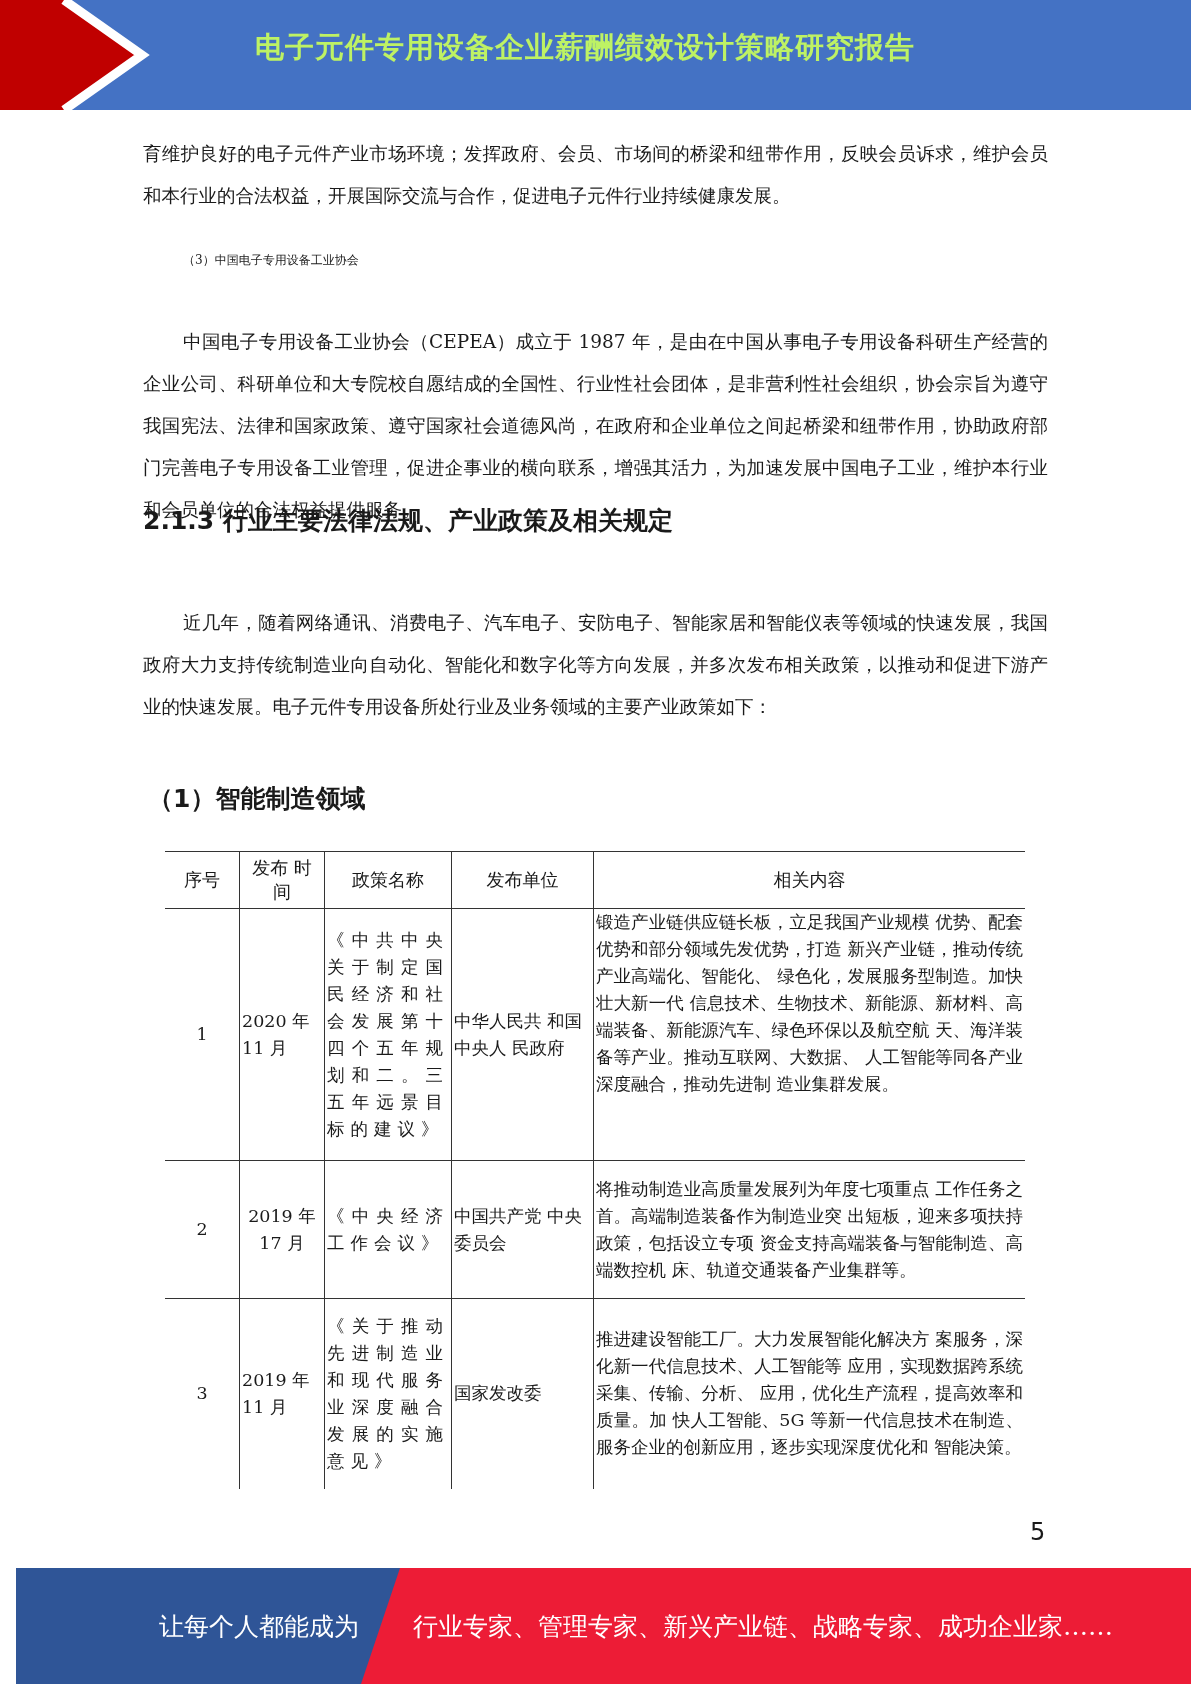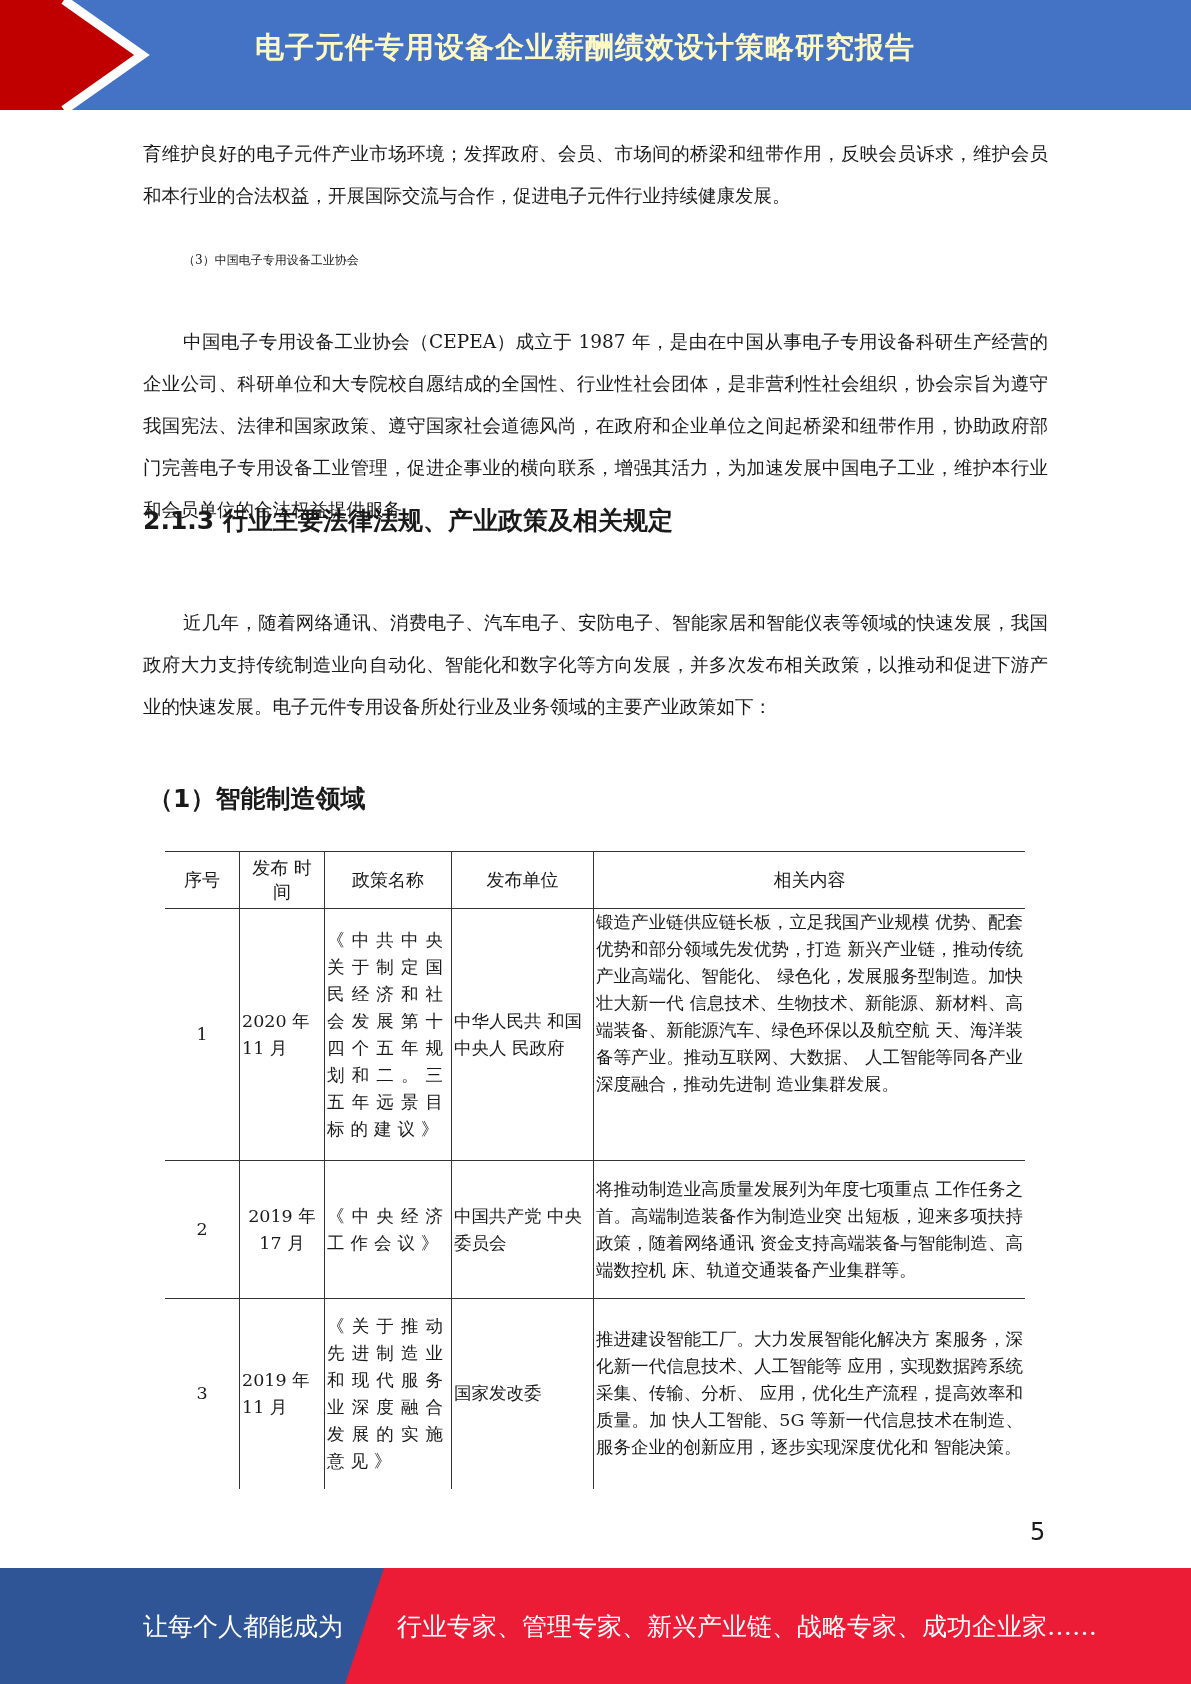--- a/index.html
+++ b/index.html
@@ -3,21 +3,21 @@
 <meta charset="utf-8">
 <style>
   html, body { margin: 0; padding: 0; background: #ffffff; }
   body { width: 1191px; height: 1684px; position: relative; overflow: hidden;
          font-family: "DejaVu Serif", "Liberation Serif", serif; color: #1a1a1a; }
 
   
   .header { position: absolute; left: 0; top: 0; width: 1191px; height: 110px; background: #4472c4; }
   .header svg { position: absolute; left: 0; top: 0; }
   .header-title { position: absolute; left: 255px; top: 28px; font-family: "DejaVu Sans", "Liberation Sans", sans-serif;
-                  font-weight: bold; font-size: 29px; color: #fef9c3; letter-spacing: 1px; white-space: nowrap; }
+                  font-weight: bold; font-size: 29px; color: #bef264; letter-spacing: 1px; white-space: nowrap; }
 
   
   .p { position: absolute; left: 143px; width: 905px; font-size: 18.5px; line-height: 42px;
        text-align: justify; text-align-last: left; }
   .indent { text-indent: 40px; }
   .sub-item { position: absolute; left: 183px; font-size: 12px; line-height: 38px; white-space: nowrap; }
   .h3 { position: absolute; left: 143px; top: 504px; font-family: "DejaVu Sans", "Liberation Sans", sans-serif;
         font-weight: bold; font-size: 25px; white-space: nowrap; }
   .h4 { position: absolute; left: 148px; top: 782px; font-family: "DejaVu Sans", "Liberation Sans", sans-serif;
         font-weight: bold; font-size: 25px; white-space: nowrap; }
@@ -36,21 +36,21 @@
   td.c-date { width: 80px; text-align: left; }
   td.c-name { width: 122px; text-align: justify; text-align-last: left; letter-spacing: 6px; }
   td.c-unit { width: 137px; text-align: left; }
   td.c-content { text-align: justify; text-align-last: left; }
   td.c-content { vertical-align: middle; }
 
   .page-number { position: absolute; left: 1030px; top: 1518px; font-family: "DejaVu Sans", "Liberation Sans", sans-serif;
                  font-size: 24px; }
 
   
-  .footer { position: absolute; left: 0; top: 1568px; width: 967px; height: 116px; }
+  .footer { position: absolute; left: 16px; top: 1568px; width: 967px; height: 116px; }
   .footer svg { position: absolute; left: 0; top: 0; }
   .footer-left { position: absolute; left: 143px; top: 42px; color: #ffffff; font-size: 25px; white-space: nowrap; }
   .footer-right { position: absolute; left: 397px; top: 42px; color: #ffffff; font-size: 25px; white-space: nowrap; }
 </style>
 </head>
 <body>
 
 <div class="header">
   <svg width="1191" height="110">
     <polygon points="0,0 64,0 140,55 64,110 0,110" fill="#c00000"></polygon>
@@ -87,21 +87,21 @@
       <td class="c-date">2020 年 11 月</td>
       <td class="c-name">《中共中央关于制定国民经济和社会发展第十四个五年规划和二。三五年远景目标的建议》</td>
       <td class="c-unit">中华人民共 和国中央人 民政府</td>
       <td class="c-content" style="vertical-align:top;">锻造产业链供应链长板，立足我国产业规模 优势、配套优势和部分领域先发优势，打造 新兴产业链，推动传统产业高端化、智能化、 绿色化，发展服务型制造。加快壮大新一代 信息技术、生物技术、新能源、新材料、高 端装备、新能源汽车、绿色环保以及航空航 天、海洋装备等产业。推动互联网、大数据、 人工智能等同各产业深度融合，推动先进制 造业集群发展。</td>
     </tr>
     <tr style="height:138px;">
       <td class="c-no">2</td>
       <td class="c-date" style="text-align:center;">2019 年 17 月</td>
       <td class="c-name">《中央经济工作会议》</td>
       <td class="c-unit">中国共产党 中央委员会</td>
-      <td class="c-content">将推动制造业高质量发展列为年度七项重点 工作任务之首。高端制造装备作为制造业突 出短板，迎来多项扶持政策，随着网络通讯 资金支持高端装备与智能制造、高端数控机 床、轨道交通装备产业集群等。</td>
+      <td class="c-content">将推动制造业高质量发展列为年度七项重点 工作任务之首。高端制造装备作为制造业突 出短板，迎来多项扶持政策，包括设立专项 资金支持高端装备与智能制造、高端数控机 床、轨道交通装备产业集群等。</td>
     </tr>
     <tr class="last" style="height:190px;">
       <td class="c-no">3</td>
       <td class="c-date">2019 年 11 月</td>
       <td class="c-name">《关于推动先进制造业和现代服务业深度融合发展的实施意见》</td>
       <td class="c-unit">国家发改委</td>
       <td class="c-content">推进建设智能工厂。大力发展智能化解决方 案服务，深化新一代信息技术、人工智能等 应用，实现数据跨系统采集、传输、分析、 应用，优化生产流程，提高效率和质量。加 快人工智能、5G 等新一代信息技术在制造、 服务企业的创新应用，逐步实现深度优化和 智能决策。</td>
     </tr>
   </tbody>
 </table>

